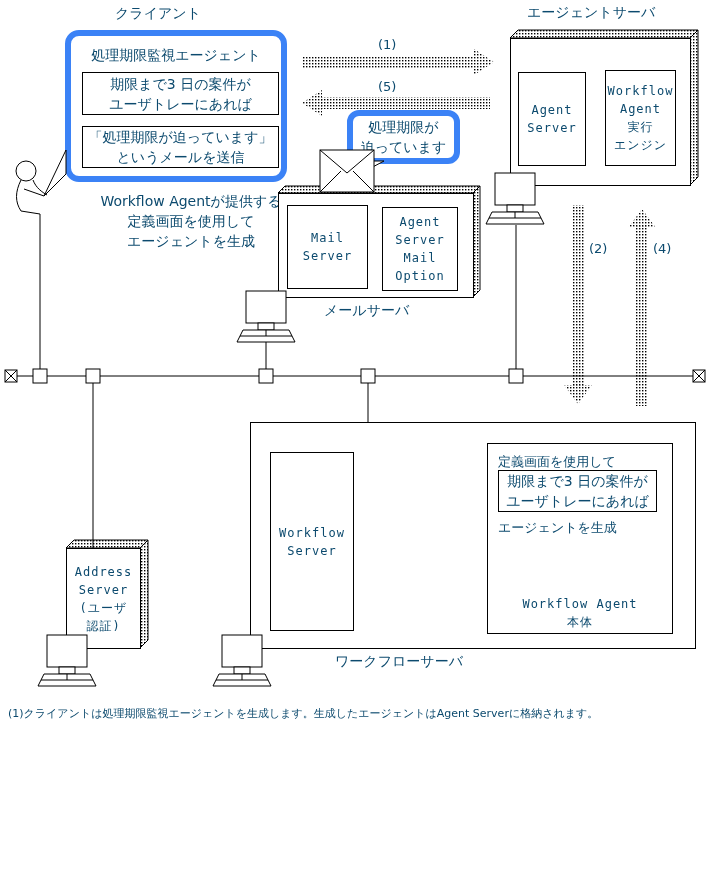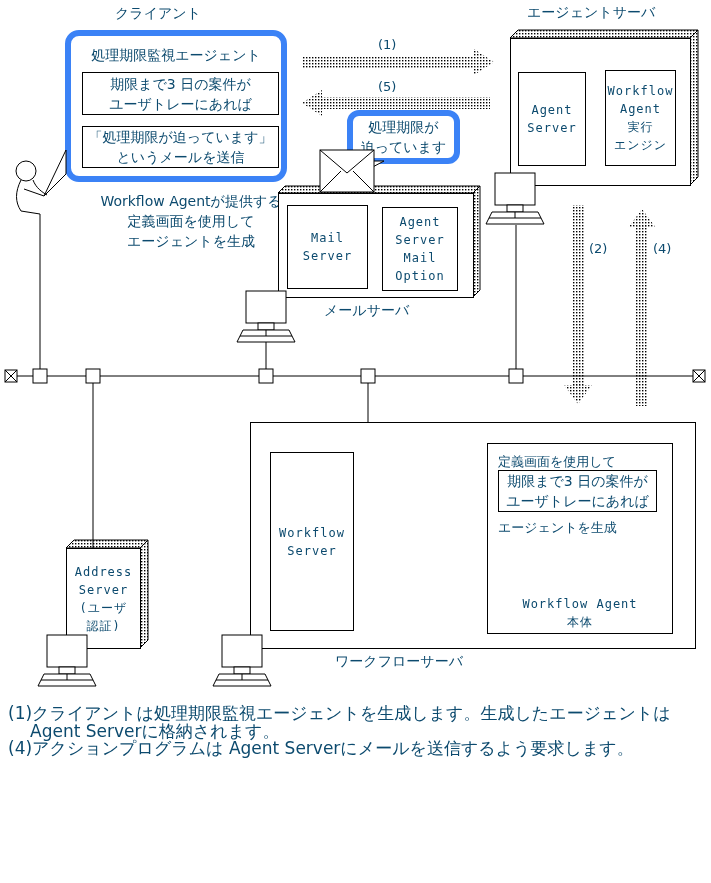--- a/index.html
+++ b/index.html
@@ -12,21 +12,21 @@
   .lbl{font-size:14px;white-space:nowrap;}
   .num{font-size:13px;white-space:nowrap;}
   .ml{white-space:pre-line;}
   .ctr{display:flex;align-items:center;justify-content:center;text-align:center;}
   .box{border:1px solid #000;background:#fff;box-sizing:border-box;}
   .bubble{border:6px solid #3b82f6;border-radius:14px;background:#fff;box-sizing:border-box;}
   .mono{font-family:"DejaVu Sans Mono",monospace;letter-spacing:1px;}
   .jp14{font-size:14px;line-height:20px;}
   .jp13{font-size:13px;line-height:18px;}
   .lat12{font-size:12px;line-height:18px;}
-  .notes{position:absolute;left:8px;top:705px;width:698px;font-size:17px;line-height:17.5px;}
+  .notes{position:absolute;left:8px;top:705px;width:698px;font-size:11px;line-height:17.5px;}
   .note{padding-left:22px;text-indent:-22px;margin:0;}
 </style>
 </head>
 <body>
 
 <div class="stage">
 
   <svg class="layer" viewBox="0 0 711 883">
     <defs>
       <pattern id="dots" width="3" height="3" patternUnits="userSpaceOnUse">
@@ -172,21 +172,20 @@
 本体</div>
   </div>
 
   <div class="abs box ctr ml mono lat12" style="left:66px;top:548px;width:75px;height:101px;">Address
 Server
 (ユーザ
 認証)</div>
 
   <div class="notes">
     <p class="note"><span>(1)</span><span>クライアントは処理期限監視エージェントを生成します。生成したエージェントはAgent Serverに格納されます。</span></p>
-    <p class="note"><span>(4)</span><span>アクションプログラムは Agent Serverにメールを送信するよう要求します。</span></p>
   </div>
 
   <svg class="layer" viewBox="0 0 711 883" style="pointer-events:none;">
 
     <polygon points="66,150 44,196 66,174" fill="#fff" stroke="#000"></polygon>
 
     <g stroke="#000" fill="none">
       <circle cx="26" cy="171" r="10" fill="#fff"></circle>
       <path d="M21,180 C15,192 15,202 21,211"></path>
       <path d="M33,180 C36,188 42,192 47,195"></path>

